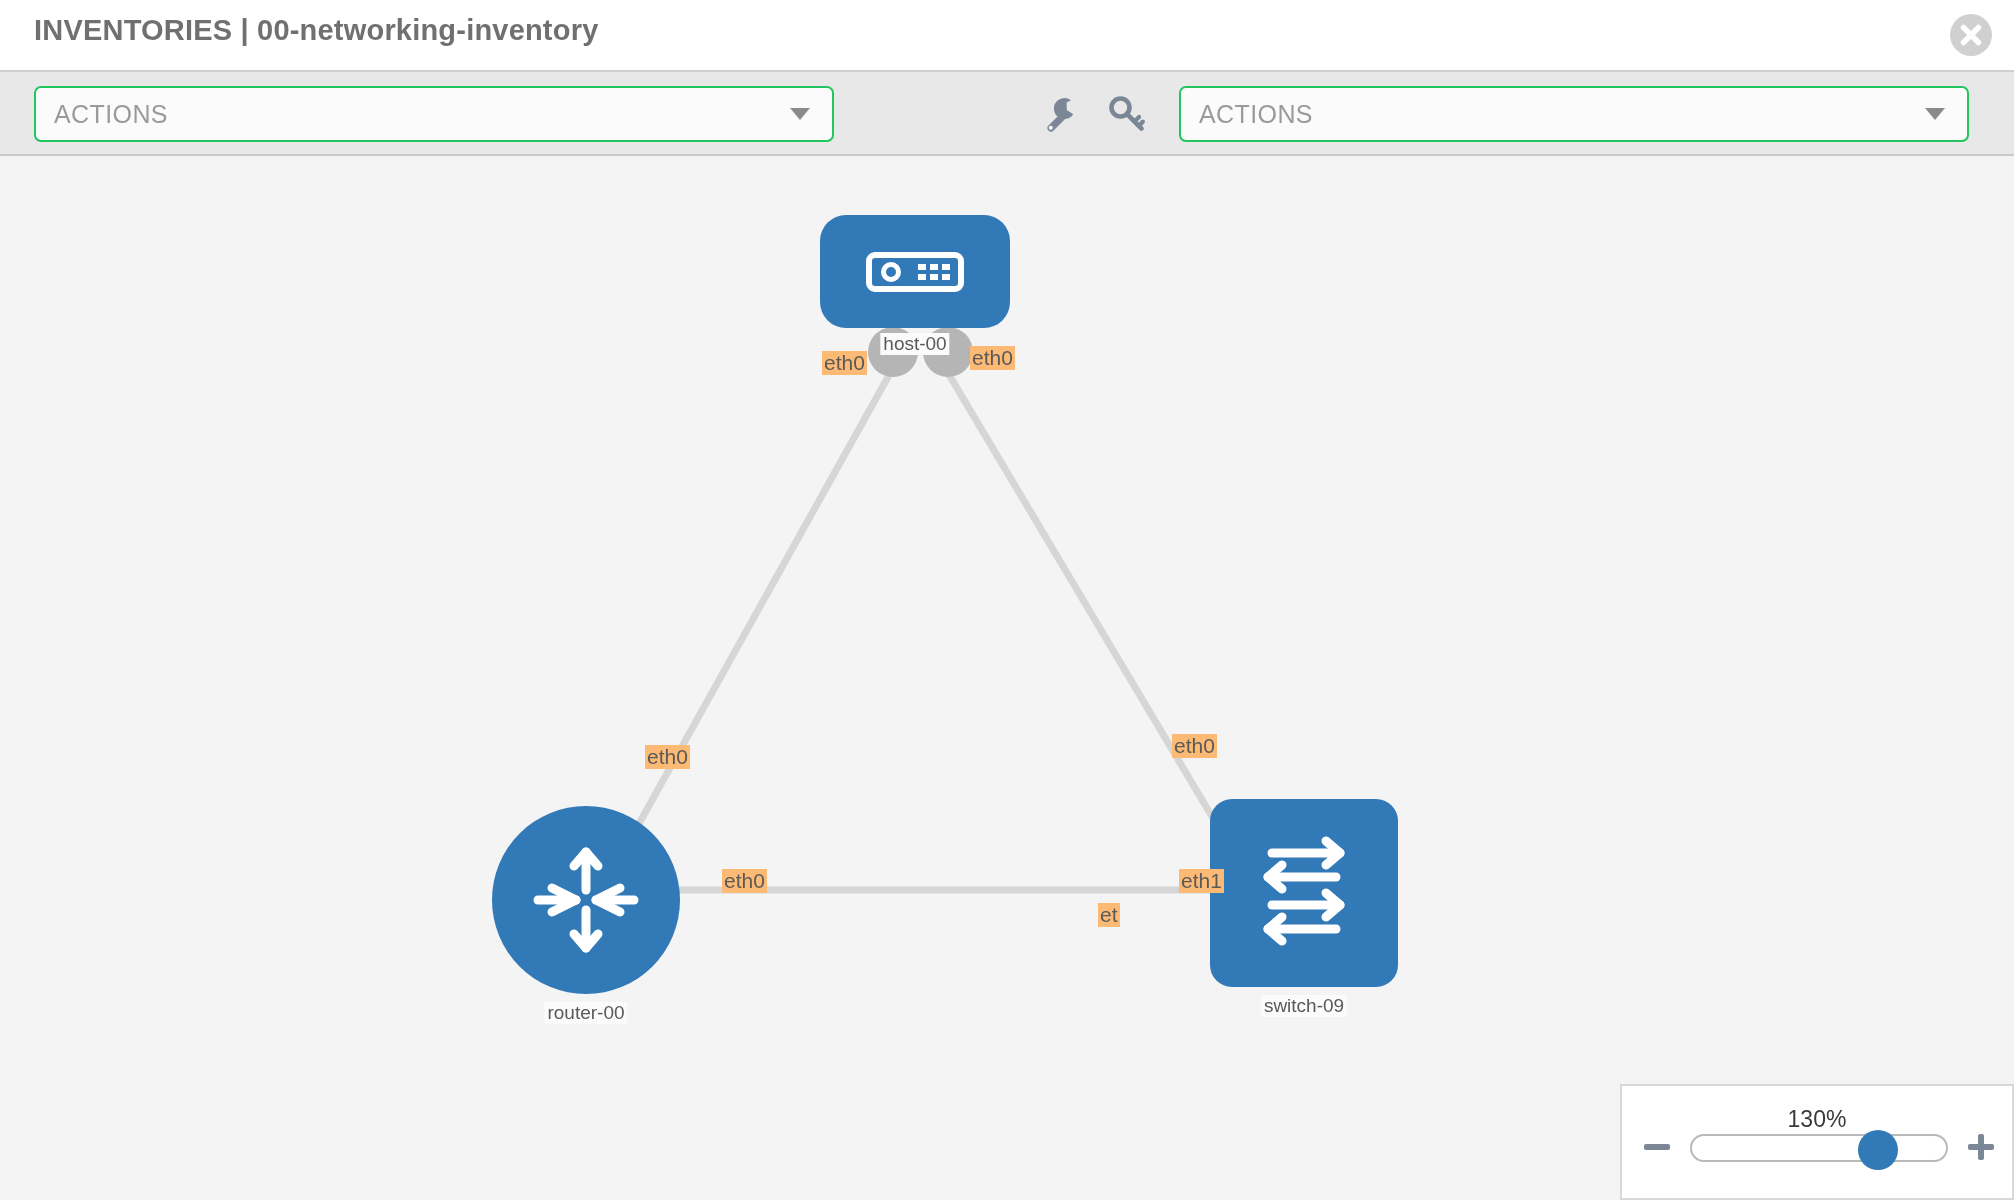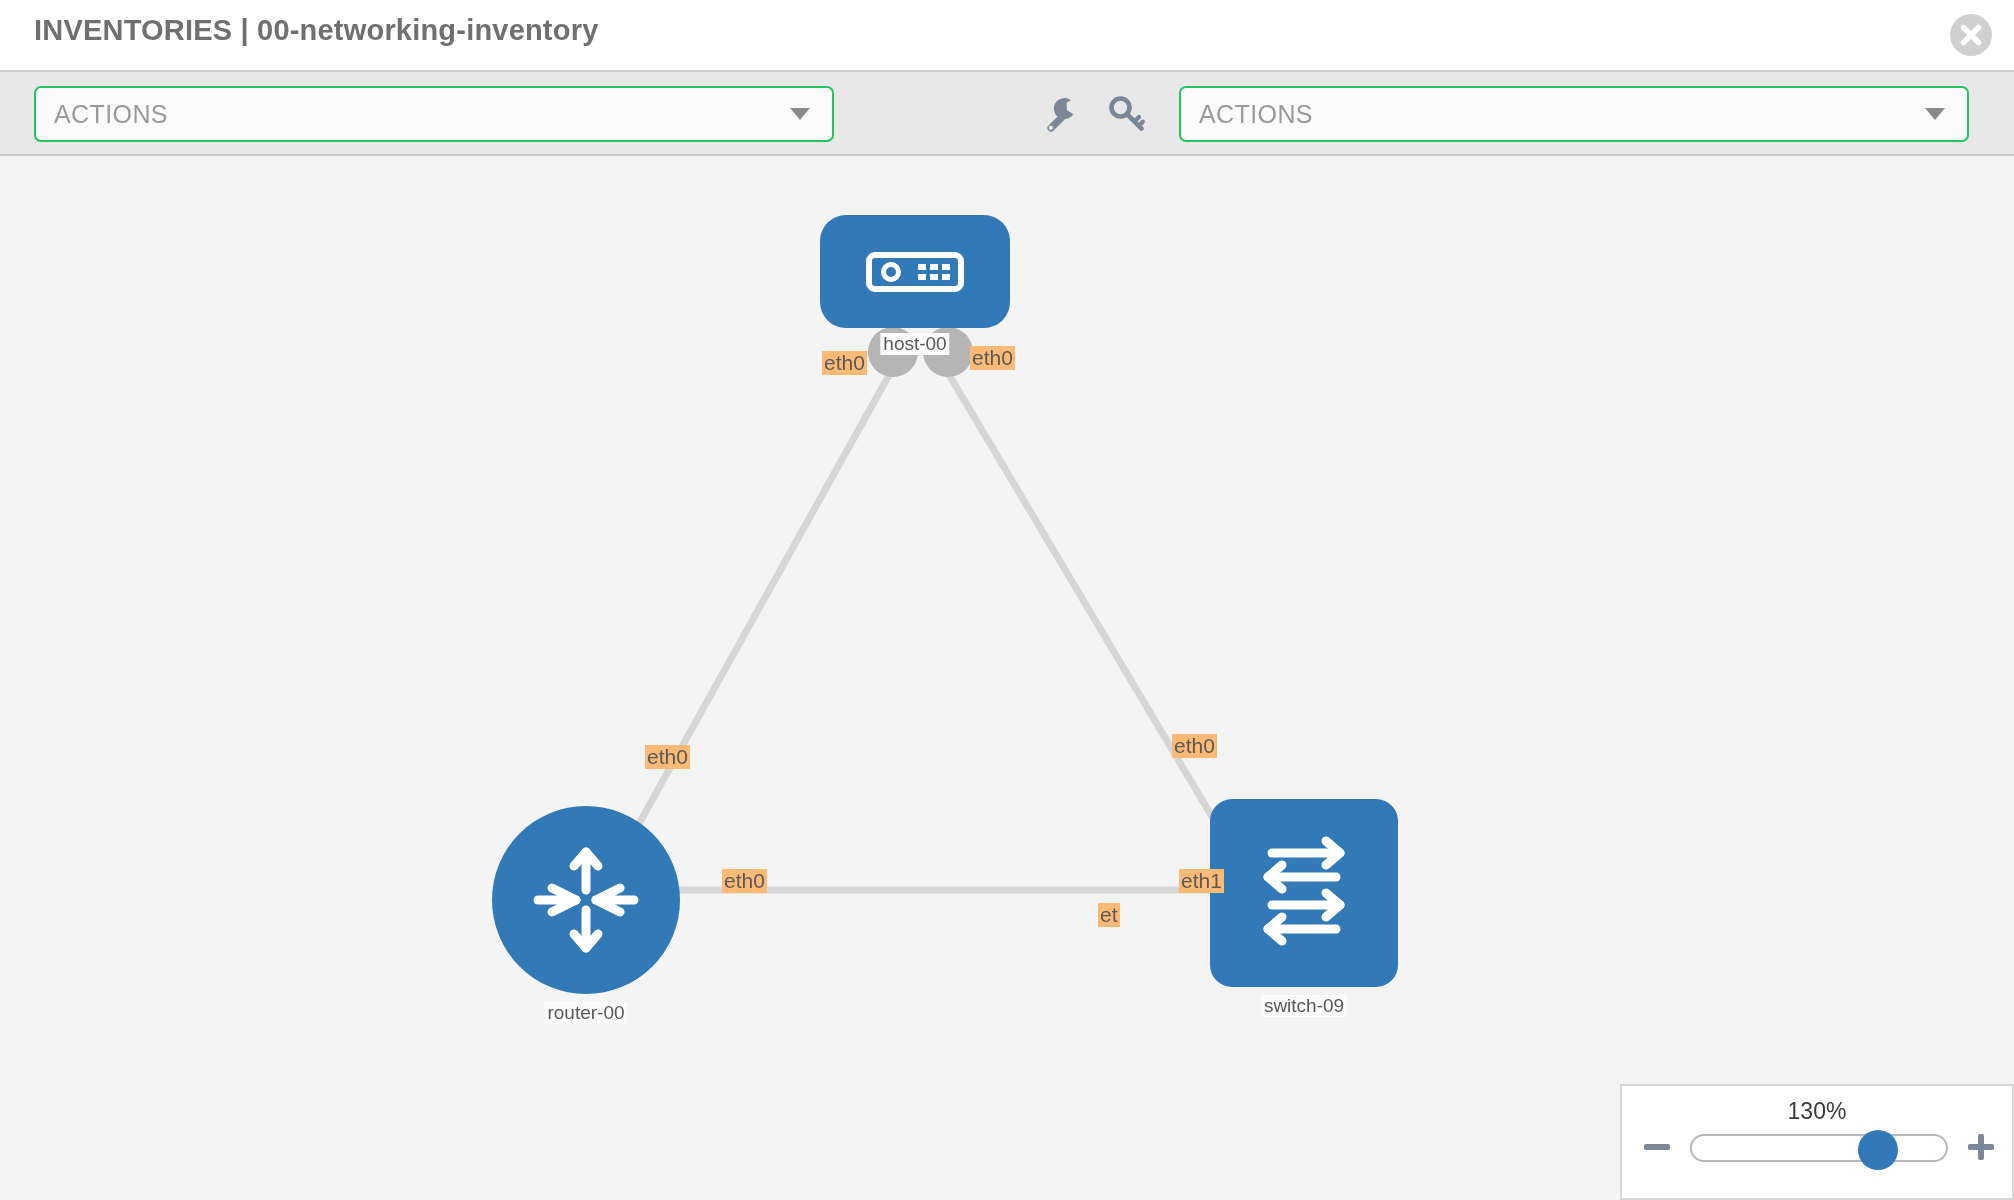--- a/index.html
+++ b/index.html
@@ -87,21 +87,21 @@
     background: #fdba74; padding: 0 2px; white-space: nowrap;
   }
 
   
   .zoom-panel {
     position: absolute; left: 1620px; top: 1084px;
     width: 394px; height: 116px;
     background: #ffffff; border: 2px solid #d8d8d8;
   }
   .zoom-value {
-    position: absolute; left: 0; right: 0; top: 12px; text-align: center;
+    position: absolute; left: 0; right: 0; top: 20px; text-align: center;
     font-size: 23px; color: #3a3a3a;
   }
   .zoom-minus, .zoom-plus {
     position: absolute; top: 44px; width: 34px; height: 34px; cursor: pointer;
   }
   .zoom-minus { left: 18px; }
   .zoom-plus  { right: 14px; }
   .zoom-track {
     position: absolute; left: 68px; top: 48px; width: 258px; height: 28px;
     border: 2px solid #b9b9b9; border-radius: 14px; background: #ffffff;

